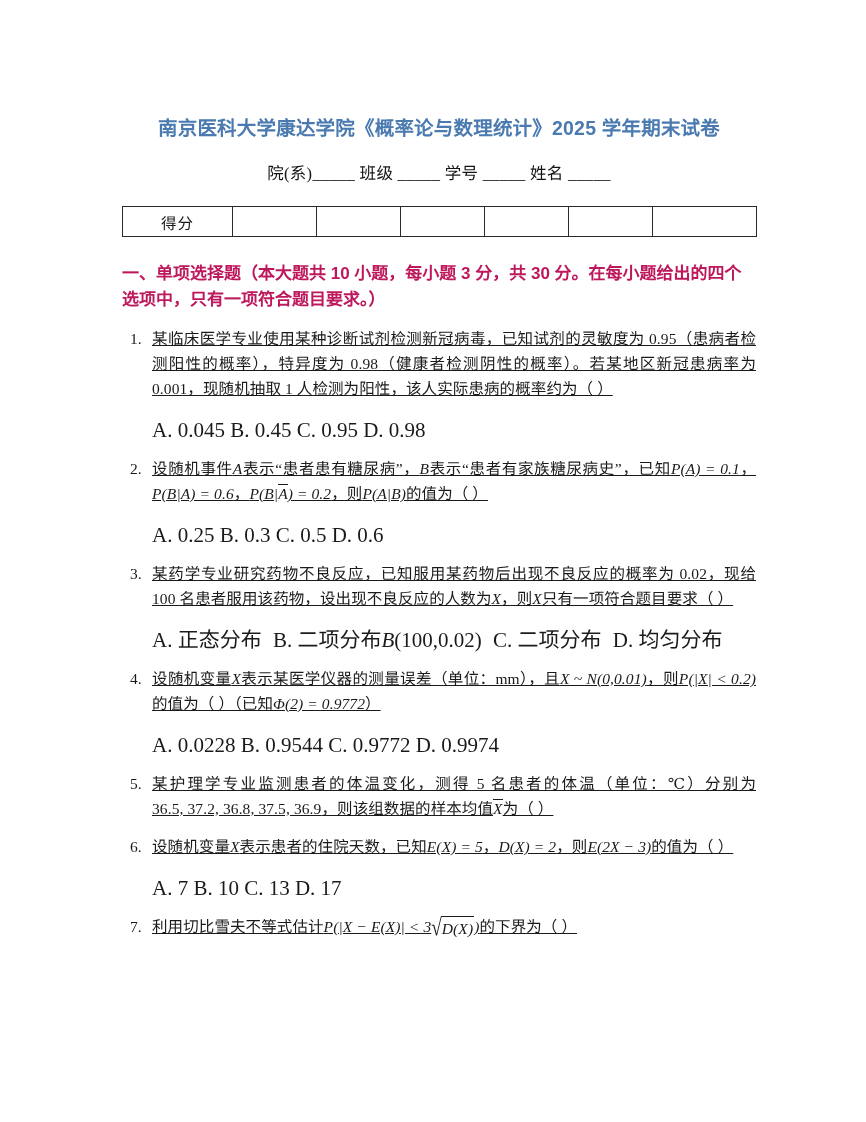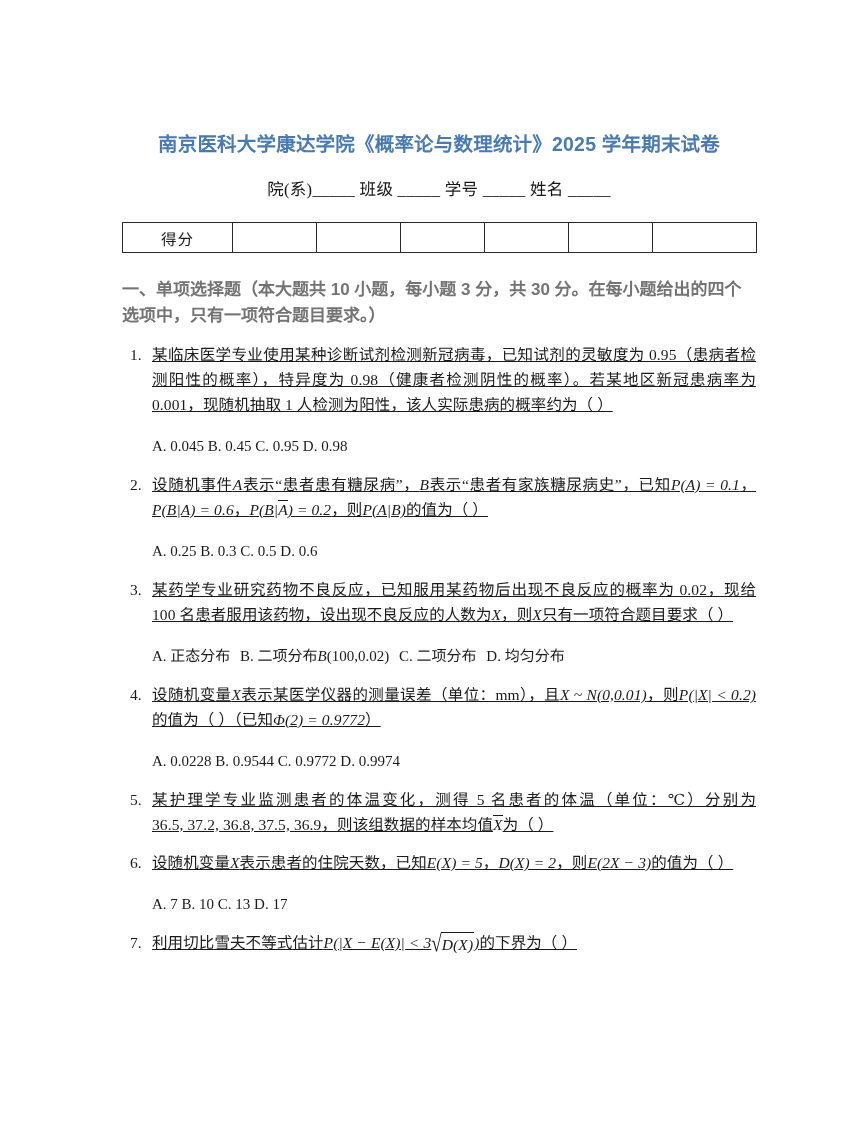--- a/index.html
+++ b/index.html
@@ -14,21 +14,21 @@
     height: 1122px;
     margin: 0 auto;
     background: #ffffff;
     overflow: hidden;
     font-family: "Liberation Serif", "DejaVu Serif", serif;
     color: #1a1a1a;
   }
   .sheet {
     position: absolute;
     left: 122px;
-    top: 130px;
+    top: 114px;
     width: 634px;
   }
 
   
   .doc-title {
     font-family: "Liberation Sans", "DejaVu Sans", sans-serif;
     font-weight: bold;
     font-size: 19.5px;
     line-height: 28px;
     color: #4a7ab0;
@@ -67,21 +67,21 @@
   .score-table col.c-num   { width: 84px; }
   .score-table col.c-total { width: 104px; }
 
   
   .section-heading {
     margin-top: 24px;
     font-family: "Liberation Sans", "DejaVu Sans", sans-serif;
     font-weight: bold;
     font-size: 17px;
     line-height: 26px;
-    color: #737373;
+    color: #be185d;
     text-indent: 0;
   }
 
   
   .q {
     margin-top: 13px;
     display: flex;
     align-items: flex-start;
   }
   .q-num {
@@ -99,21 +99,21 @@
   .q-text {
     font-size: 15.5px;
     line-height: 25px;
     text-align: justify;
     text-justify: inter-character;
     letter-spacing: 0.1px;
     text-decoration: underline;
   }
   .q-options {
     margin-top: 17px;
-    font-size: 15px;
+    font-size: 21px;
     line-height: 25px;
   }
   .q-options .opt { margin-right: 6px; }
 
   
   .mi {
     font-family: "Liberation Serif", "DejaVu Serif", serif;
     font-style: italic;
     font-weight: 500;
   }

